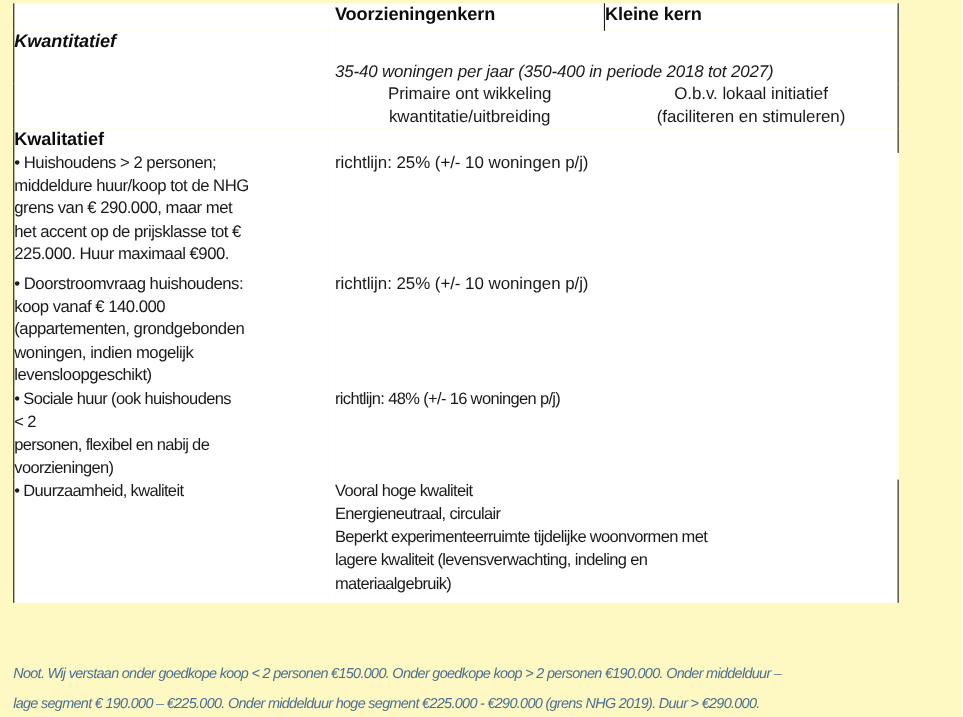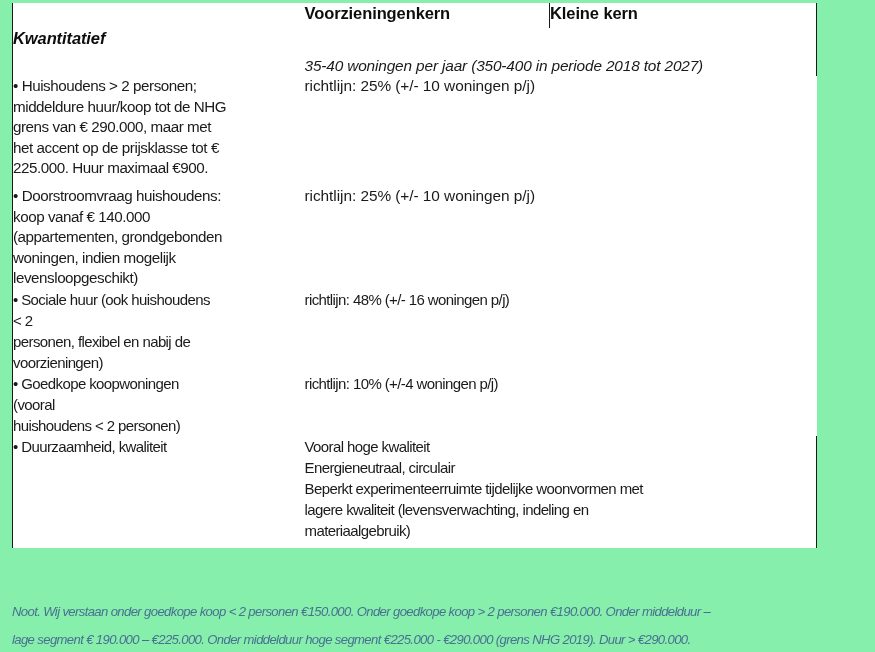--- a/index.html
+++ b/index.html
@@ -8,21 +8,21 @@
     padding: 0;
     width: 875px;
     height: 652px;
     background: #ffffff;
     font-family: "Liberation Sans", sans-serif;
   }
   #page {
     position: relative;
     width: 875px;
     height: 652px;
-    background: #86efac;
+    background: #fef9c3;
     overflow: hidden;
   }
 
   
   #policy-table {
     position: absolute;
     left: 12px;
     top: 3px;
     width: 804px;
     border-collapse: collapse;
@@ -145,21 +145,45 @@
 
       <tr class="row-top-med" style="height: 23px; font-style: italic;">
         <td class="frame-l cell-pad">
           <div class="bold-label">Kwantitatief</div>
         </td>
         <td class="frame-r cell-pad" colspan="2">
           <div class="span-note">35-40 woningen per jaar (350-400 in periode 2018 tot 2027)</div>
         </td>
       </tr>
 
-
+      <tr class="row-top-thin" style="height: 39px;">
+        <td class="frame-l cell-pad">
+          <div class="body-text"></div>
+        </td>
+        <td class="cell-pad center">
+          <div class="body-text">Primaire ont wikkeling
+kwantitatie/uitbreiding</div>
+        </td>
+        <td class="frame-r cell-pad center">
+          <div class="body-text">O.b.v. lokaal initiatief
+(faciliteren en stimuleren)</div>
+        </td>
+      </tr>
+
+      <tr class="row-top-med" style="height: 22px;">
+        <td class="frame-l cell-pad">
+          <div class="bold-label">Kwalitatief</div>
+        </td>
+        <td class="cell-pad">
+          <div class="body-text"></div>
+        </td>
+        <td class="frame-r cell-pad">
+          <div class="body-text"></div>
+        </td>
+      </tr>
 
       <tr class="row-top-med" style="height: 110px; padding-left: 40px;">
         <td class="frame-l cell-pad">
           <div class="body-text-narrow">• Huishoudens &gt; 2 personen;
 middeldure huur/koop tot de NHG
 grens van € 290.000, maar met
 het accent op de prijsklasse tot €
 225.000. Huur maximaal €900.</div>
         </td>
         <td class="cell-pad" colspan="2">
@@ -185,30 +209,20 @@
           <div class="body-text-cond">• Sociale huur (ook huishoudens
 &lt; 2
 personen, flexibel en nabij de
 voorzieningen)</div>
         </td>
         <td class="cell-pad" colspan="2">
           <div class="body-text-cond">richtlijn: 48% (+/- 16 woningen p/j)</div>
         </td>
       </tr>
 
-      <tr class="row-top-med" style="height: 62px;">
-        <td class="frame-l cell-pad">
-          <div class="body-text-cond">• Goedkope koopwoningen
-(vooral
-huishoudens &lt; 2 personen)</div>
-        </td>
-        <td class="cell-pad" colspan="2">
-          <div class="body-text-cond">richtlijn: 10% (+/-4 woningen p/j)</div>
-        </td>
-      </tr>
 
       <tr class="row-top-med row-bot-thick" style="height: 112px;">
         <td class="frame-l cell-pad">
           <div class="body-text-cond">• Duurzaamheid, kwaliteit</div>
         </td>
         <td class="frame-r cell-pad" colspan="2">
           <div class="body-text-cond">Vooral hoge kwaliteit
 Energieneutraal, circulair
 Beperkt experimenteerruimte tijdelijke woonvormen met
 lagere kwaliteit (levensverwachting, indeling en

